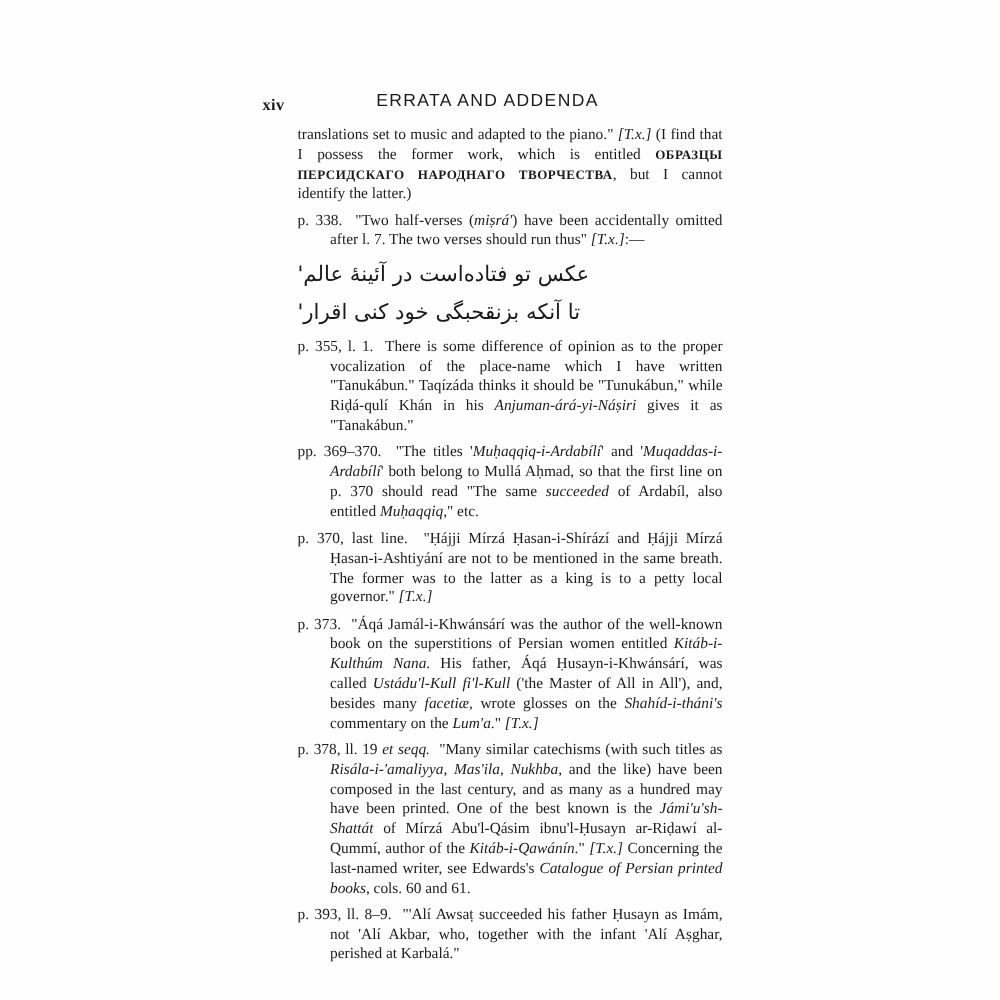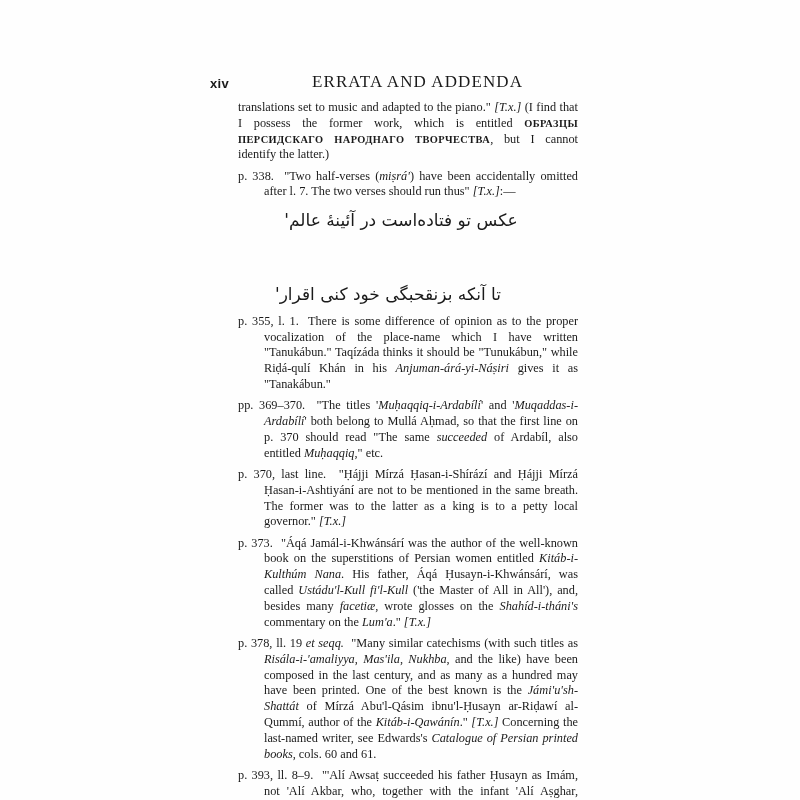--- a/index.html
+++ b/index.html
@@ -34,29 +34,29 @@
     width: 420px;
     height: 22px;
   }
   .folio {
     position: absolute;
     left: 0px;
     top: 4px;
     font-size: 13px;
     font-weight: bold;
     letter-spacing: 0.3px;
-    font-family: Liberation Sans, sans-serif;
+    font-family: Liberation Serif, serif;
   }
   .running-title {
     position: absolute;
-    left: 102px;
+    left: 91px;
     top: 0px;
-    font-size: 17px;
+    font-size: 14px;
     letter-spacing: 1.1px;
-    font-family: Liberation Serif, serif;
+    font-family: Liberation Sans, sans-serif;
     white-space: nowrap;
   }
   .body-col {
     position: absolute;
     left: 238px;
     top: 100px;
     width: 340px;
   }
   p.entry {
     margin: 0 0 5.5px 0;
@@ -77,35 +77,35 @@
   .gap-top { margin-top: 9px; }
   .gap-small { margin-top: 6px; }
   i { font-style: italic; }
   .sc {
     font-size: 10.4px;
     letter-spacing: 0.4px;
     font-weight: bold;
   }
   .arabic-block {
     margin: 6px 0 4px 0;
-    text-align: center;
+    text-align: left;
     direction: rtl;
   }
   .arabic-line {
     font-family: "DejaVu Sans", sans-serif;
     font-size: 17px;
     line-height: 1.75;
     direction: rtl;
     unicode-bidi: bidi-override;
     white-space: nowrap;
   }
   .ar1 { padding-right: 14px; }
   .ar2 { padding-right: 0px; }
   .ar3 { padding-right: 0px; }
-  .ar4 { padding-right: 40px; margin-top: 44px; }
+  .ar4 { padding-right: 40px; }
 </style>
 </head>
 <body>
 
 <div class="page">
   <div class="page-inner">
 
     <div class="header-row">
       <div class="folio">xiv</div>
       <div class="running-title">ERRATA AND ADDENDA</div>

